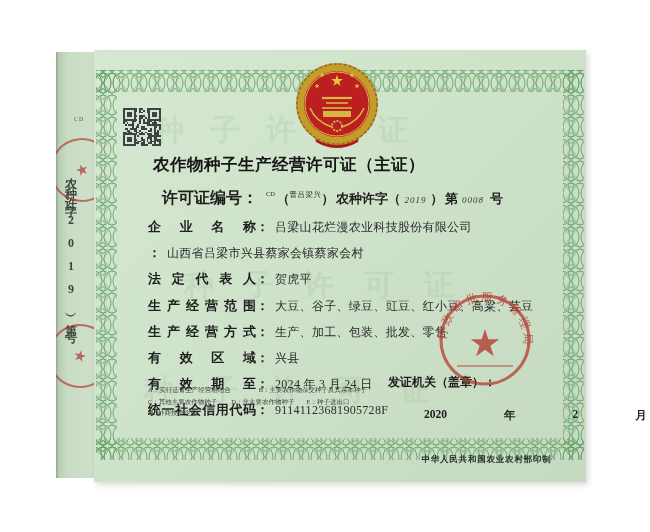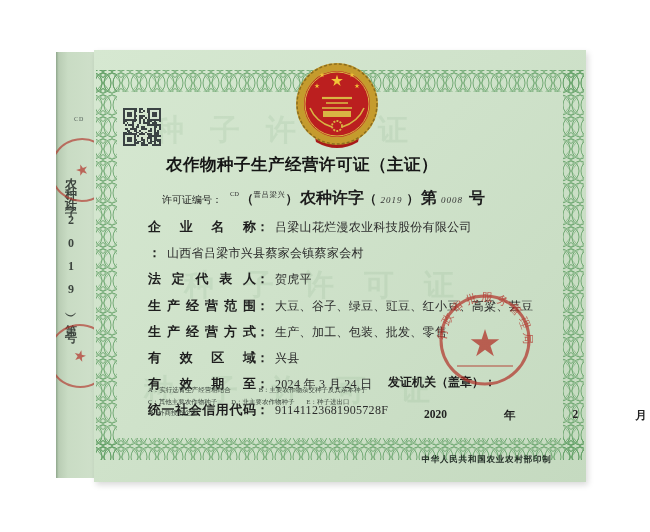--- a/index.html
+++ b/index.html
@@ -32,30 +32,30 @@
   .wm3{left:50px;top:320px;font-size:30px;letter-spacing:34px;}
   .border-svg{position:absolute;left:0;top:0;}
 
   .qr{position:absolute;left:29px;top:58px;width:38px;height:38px;
     display:grid;grid-template-columns:repeat(21,1fr);grid-template-rows:repeat(21,1fr);}
   .qr div{width:100%;height:100%;}
   .qr .d{background:#3b4344;}
 
   .emblem{position:absolute;left:198px;top:10px;}
 
-  .title{position:absolute;left:58px;top:104px;width:300px;text-align:center;
+  .title{position:absolute;left:45px;top:104px;width:300px;text-align:center;
     font-size:16.5px;font-weight:700;color:#161616;letter-spacing:.5px;}
 
   .licline{position:absolute;left:68px;top:138px;width:380px;color:#1d1d1d;
     display:flex;align-items:baseline;}
-  .licline .lab{font-size:10px;font-weight:400;}
+  .licline .lab{font-size:16px;font-weight:700;}
   .licline .tiny{font-size:6.5px;margin:0 2px 0 8px;align-self:flex-start;padding-top:2px;color:#333;}
   .licline .paren{font-size:12.5px;font-weight:700;}
   .licline .small{font-size:7.5px;align-self:flex-start;padding-top:2px;color:#333;letter-spacing:.5px;}
-  .licline .ser{font-size:16px;font-weight:700;margin-left:2px;}
+  .licline .ser{font-size:13px;font-weight:700;margin-left:2px;}
   .licline .num{font-size:9px;color:#333;margin:0 4px;letter-spacing:1px;font-style:italic;}
 
   .fields{position:absolute;left:54px;top:168px;width:400px;}
   .frow{display:flex;align-items:baseline;margin-bottom:8.2px;}
   .flabel{display:inline-block;width:108px;font-size:13px;font-weight:700;
     color:#1e1e1e;text-align:justify;text-align-last:justify;}
   .fcolon{font-size:13px;font-weight:700;color:#1e1e1e;margin-right:6px;}
   .fvalue{font-size:12px;color:#2b2b2b;letter-spacing:.3px;white-space:nowrap;}
 
   .notes{position:absolute;left:54px;top:334px;width:260px;font-size:6.5px;color:#37413a;line-height:11.5px;}

